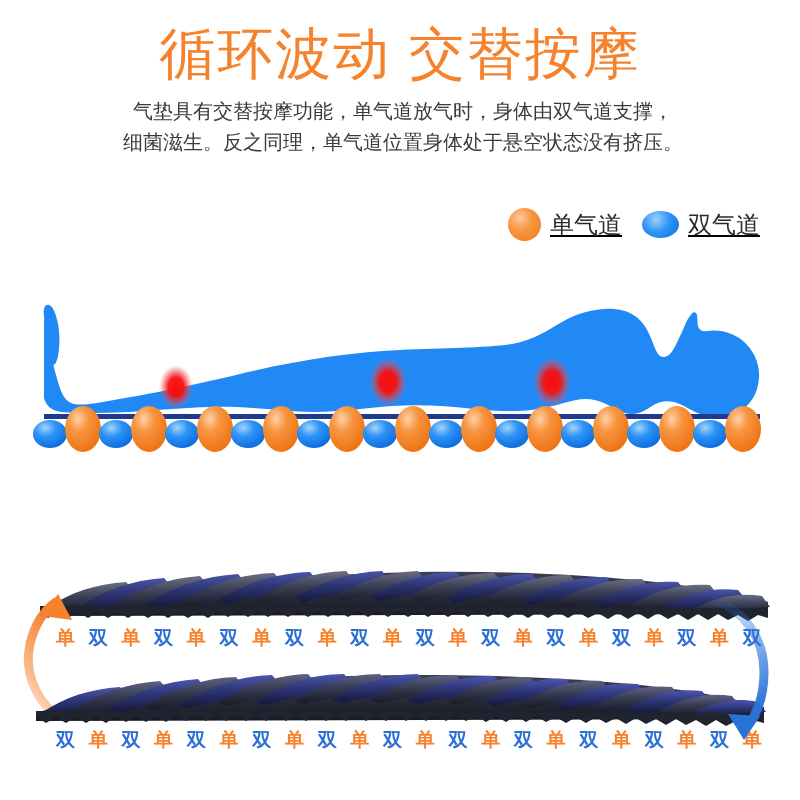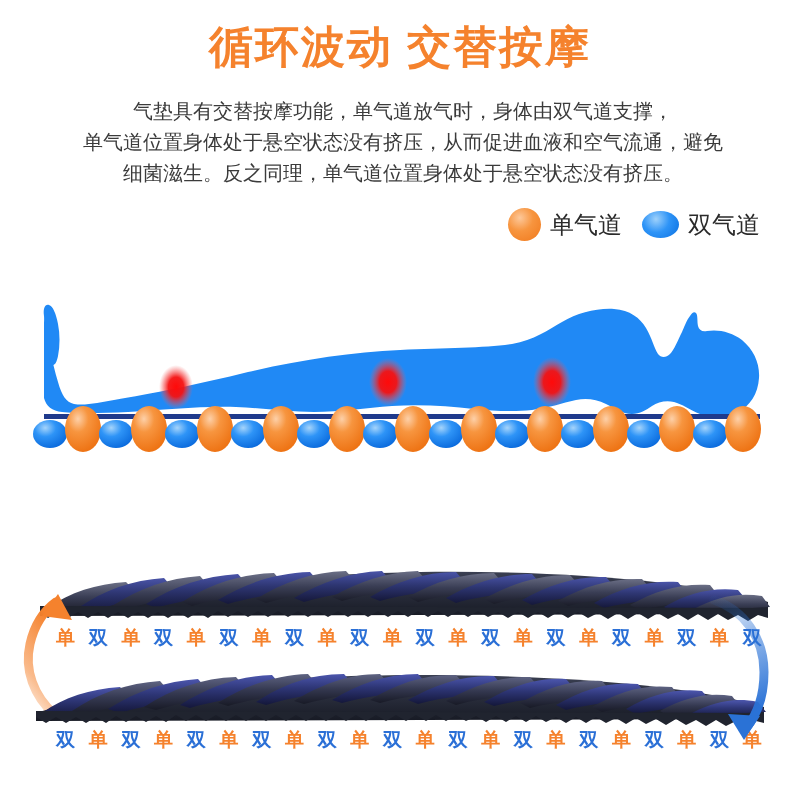--- a/index.html
+++ b/index.html
@@ -15,22 +15,22 @@
     position: relative;
   }
 
   
   .title {
     position: absolute;
     top: 22px;
     left: 0;
     width: 800px;
     text-align: center;
-    font-size: 44px;
-    font-weight: bold;
+    font-size: 56px;
+    font-weight: normal;
     color: #F5822D;
     letter-spacing: 2px;
     line-height: 1.15;
     white-space: pre;
   }
 
   
   .desc {
     position: absolute;
     top: 96px;
@@ -45,20 +45,21 @@
   .desc div { white-space: pre; }
 
   
   .legend {
     position: absolute;
     top: 208px;
     left: 508px;
     display: flex;
     align-items: center;
     gap: 20px;
+    text-decoration: underline;
   }
   .legend-item {
     display: flex;
     align-items: center;
     gap: 9px;
   }
   .legend-label {
     font-size: 24px;
     color: #2a2a2a;
     font-family: "DejaVu Sans", "Liberation Sans", sans-serif;
@@ -115,21 +116,20 @@
   .arrow-left { left: 18px; top: 592px; }
   .arrow-right { left: 688px; top: 588px; }
 </style>
 </head>
 <body>
 
 <div class="title">循环波动 交替按摩</div>
 
 <div class="desc">
   <div>气垫具有交替按摩功能，单气道放气时，身体由双气道支撑，</div>
-  <div>单气道位置身体处于悬空状态没有挤压，从而促进血液和空气流通，避免</div>
   <div>细菌滋生。反之同理，单气道位置身体处于悬空状态没有挤压。</div>
 </div>
 
 <div class="legend">
   <div class="legend-item">
     <span class="dot-orange"></span>
     <span class="legend-label">单气道</span>
   </div>
   <div class="legend-item">
     <span class="dot-blue"></span>

